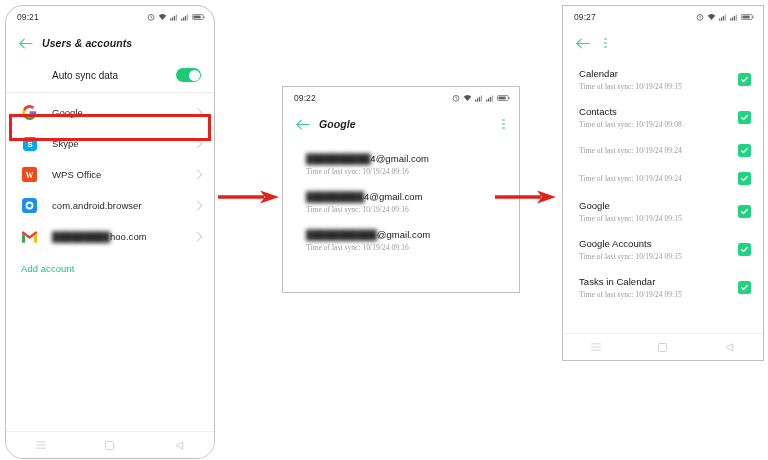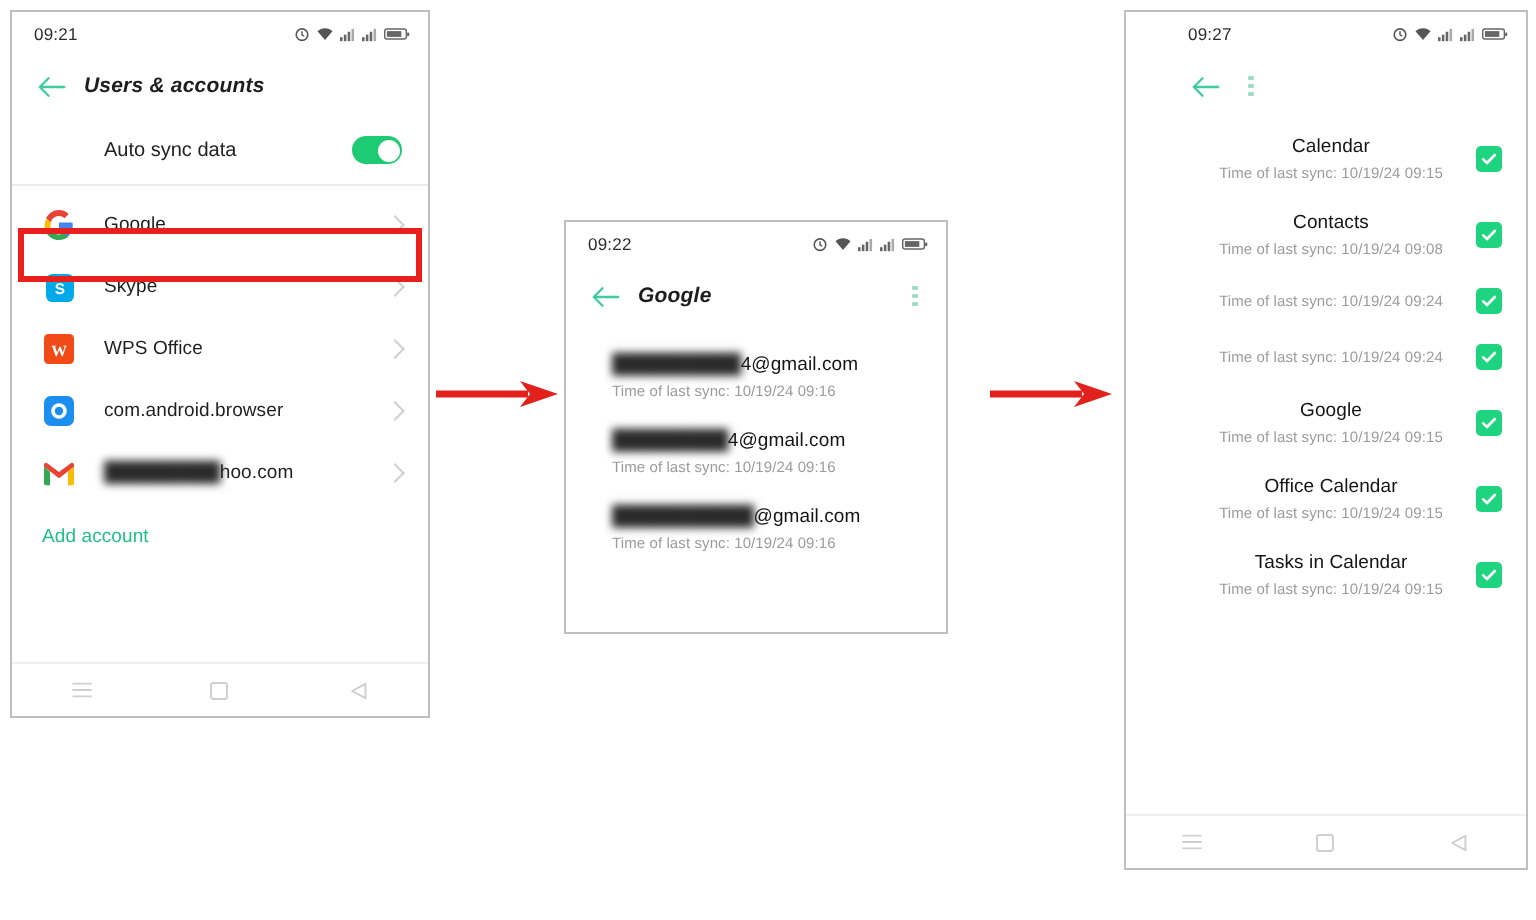--- a/index.html
+++ b/index.html
@@ -12,23 +12,23 @@
     -webkit-font-smoothing:antialiased;
   }
   .phone{
     position:absolute;
     background:#ffffff;
     border:1px solid #bfbfbf;
     box-sizing:border-box;
     overflow:hidden;
   }
   
-  #panel1{left:5px;  top:5px;   width:210px; height:354px;}
-  #panel2{left:282px;top:86px;  width:192px; height:207px;margin-top:24px;}
-  #panel3{left:562px;top:5px;   width:202px; height:430px;padding-left:20px;}
+  #panel1{left:5px;  top:5px;   width:210px; height:454px;border-radius:18px;}
+  #panel2{left:282px;top:86px;  width:238px; height:207px;}
+  #panel3{left:562px;top:5px;   width:202px; height:356px;}
 
   
   .statusbar{
     height:22px;
     display:flex;align-items:center;justify-content:space-between;
     padding:0 9px 0 11px;
     box-sizing:border-box;
   }
   .clock{font-size:8.5px;color:#2b2b2b;letter-spacing:.1px;}
   .sysicons{display:flex;align-items:center;gap:3px;}
@@ -91,34 +91,34 @@
   }
   .highlight-box{
     position:absolute;left:3px;top:108px;width:202px;height:27px;
     border:3px solid #e8201b;box-sizing:border-box;pointer-events:none;
   }
 
   
   .synclist{padding:14px 0 0 0;}
   .syncitem{padding:0 14px 0 23px;margin-bottom:15px;position:relative;}
   .syncitem .title{font-size:9.5px;color:#141414;margin-bottom:3px;letter-spacing:.05px;}
-  .syncitem .sub{font-size:7.5px;color:#9b9b9b;letter-spacing:.05px;}
+  .syncitem .sub{font-size:7.5px;color:#9b9b9b;letter-spacing:.05px;font-family:Liberation Serif, serif;}
   .blurmail{filter:blur(0px);}
   .blurmail .redact{
     display:inline-block;
     filter:blur(2.1px);
     color:#2a2a2a;
     letter-spacing:-0.3px;
   }
 
   
   #panel3 .synclist{padding-top:10px;}
   #panel3 .syncitem{padding:0 12px 0 16px;margin-bottom:15px;
                     display:flex;align-items:center;}
-  #panel3 .syncitem .txt{flex:1;text-align:center;}
+  #panel3 .syncitem .txt{flex:1;}
   #panel3 .syncitem .title{font-size:9.5px;color:#141414;margin-bottom:3px;font-weight:normal;}
   .checkbox{
     width:13px;height:13px;flex:0 0 13px;border-radius:2.5px;background:#1ed47f;
     display:flex;align-items:center;justify-content:center;margin-left:6px;
   }
   .checkbox svg{display:block;}
 
   
   .navbar{
     position:absolute;left:0;right:0;bottom:0;height:26px;
@@ -465,21 +465,21 @@
       </div>
       <span class="checkbox">
           <svg width="9" height="9" viewBox="0 0 10 10">
             <path d="M1.8 5.2 L3.9 7.2 L8.2 2.8" stroke="#fff" stroke-width="1.5" fill="none" stroke-linecap="round" stroke-linejoin="round"></path>
           </svg>
         </span>
     </div>
 
     <div class="syncitem">
       <div class="txt">
-        <div class="title">Office Calendar</div>
+        <div class="title">Google Accounts</div>
         <div class="sub">Time of last sync: 10/19/24 09:15</div>
       </div>
       <span class="checkbox">
           <svg width="9" height="9" viewBox="0 0 10 10">
             <path d="M1.8 5.2 L3.9 7.2 L8.2 2.8" stroke="#fff" stroke-width="1.5" fill="none" stroke-linecap="round" stroke-linejoin="round"></path>
           </svg>
         </span>
     </div>
 
     <div class="syncitem">

